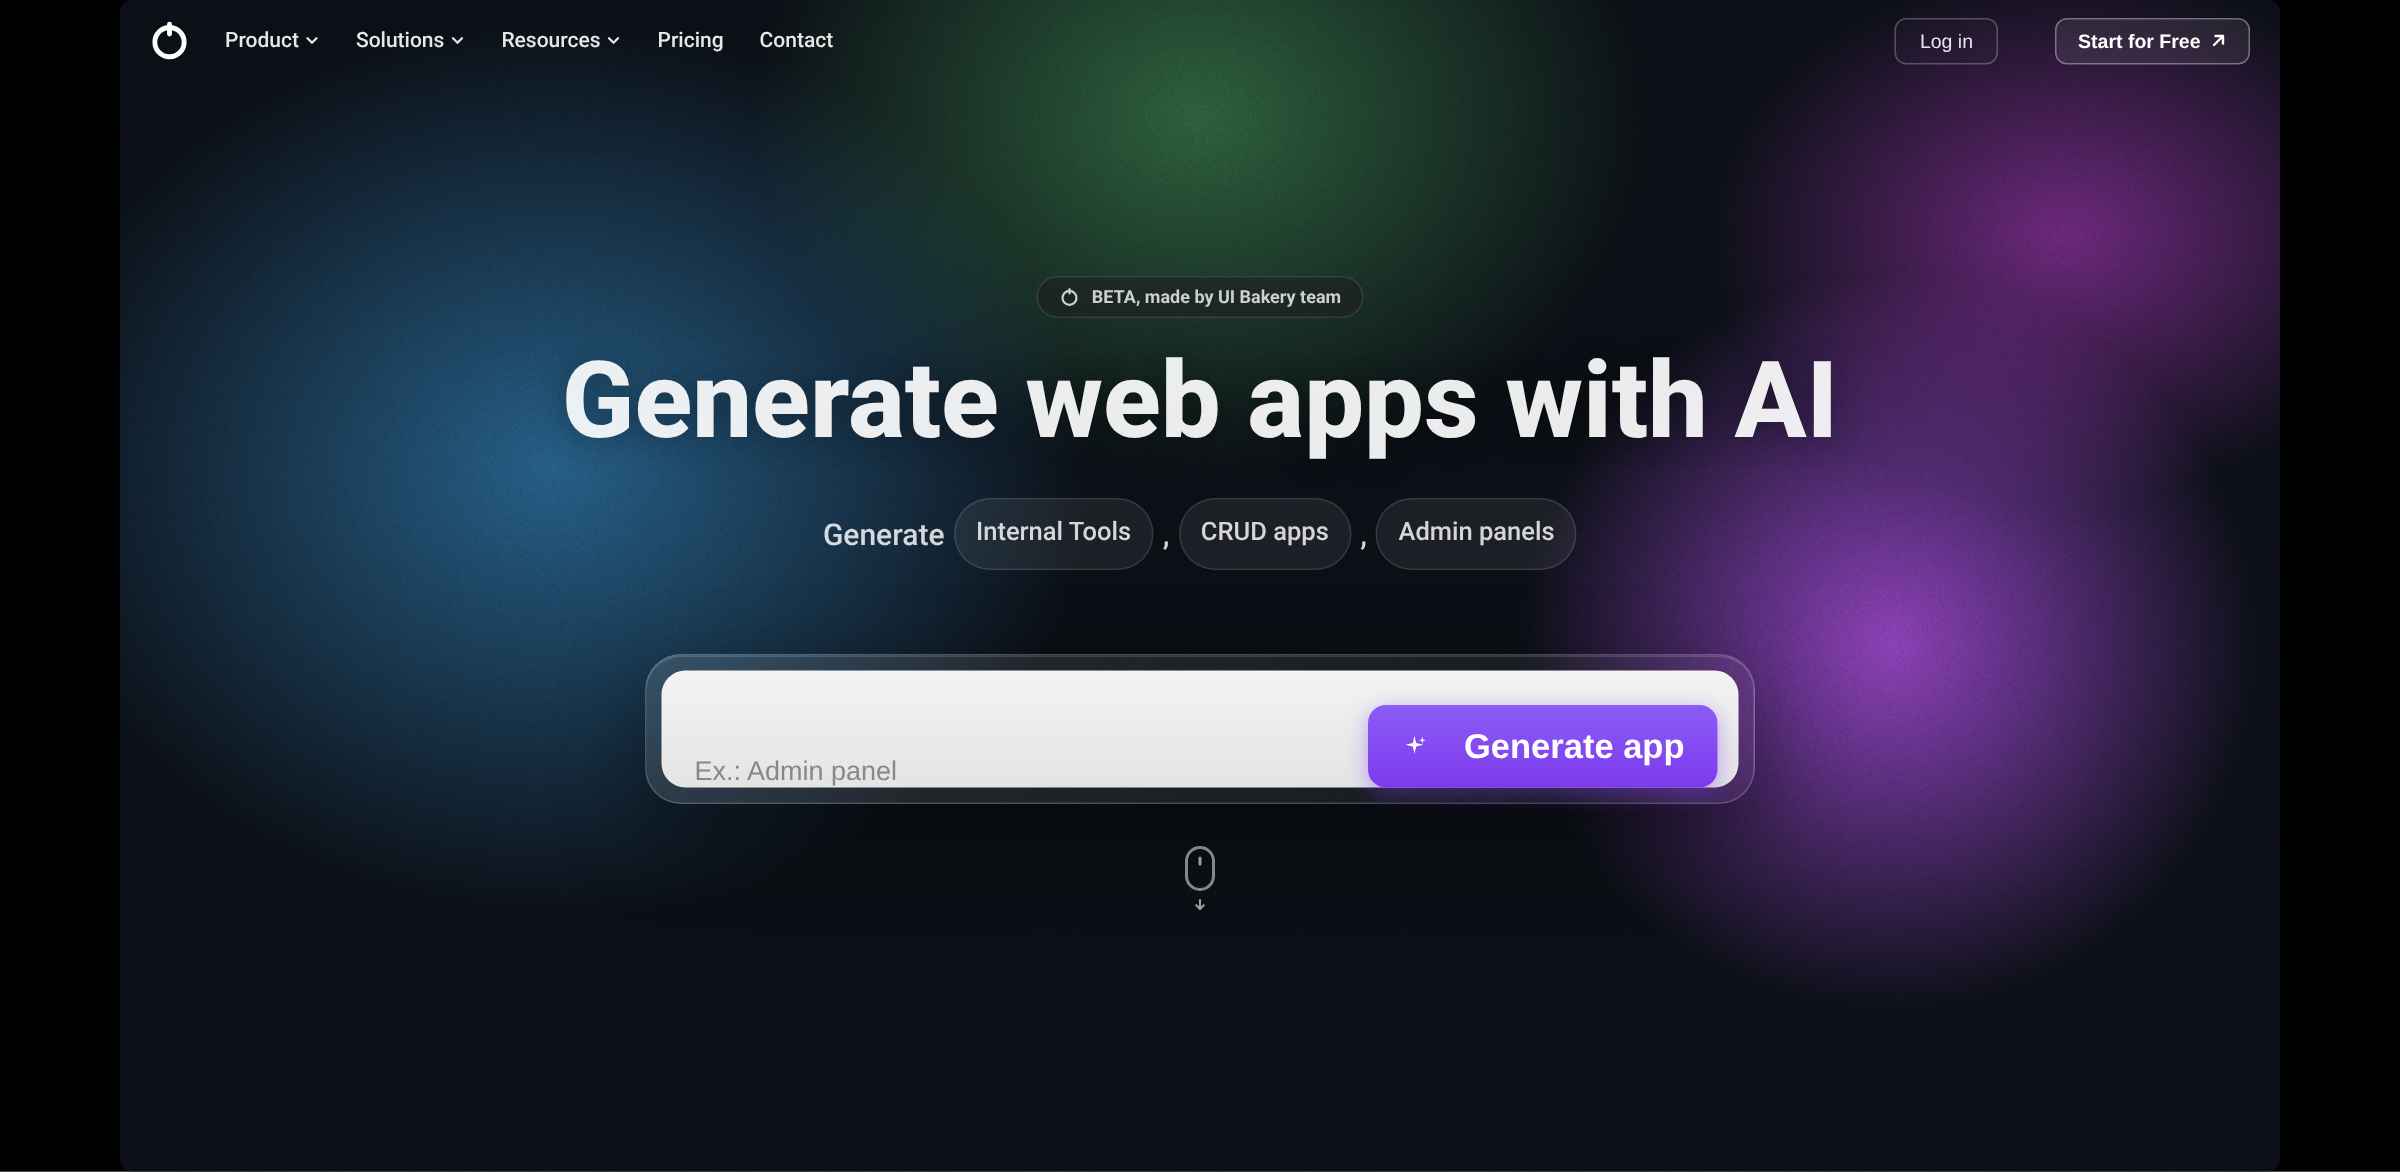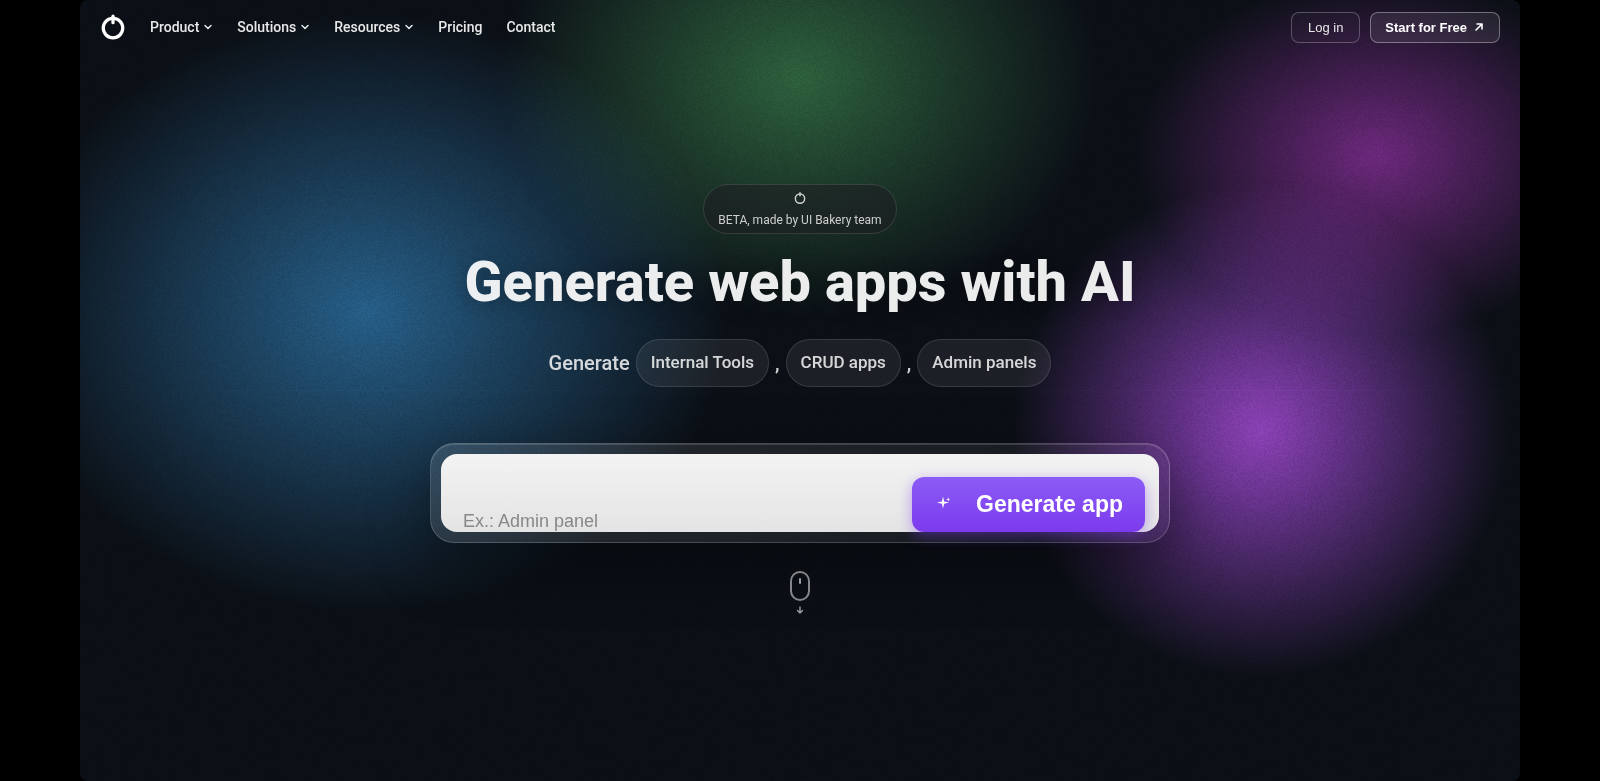--- a/index.html
+++ b/index.html
@@ -71,46 +71,45 @@
     }
     .btn-solid {
       padding: 7px 14px;
       border: 1px solid rgba(255,255,255,0.35);
       border-radius: 8px;
       color: #fff;
       font-size: 13px;
       font-weight: 600;
       background: rgba(255,255,255,0.08);
       cursor: pointer;
-      display:flex; align-items:center; gap:6px;
+      display:flex; align-items:center; gap:6px;margin-left:28px;
     }
     .hero {
       position: relative;
       z-index: 5;
       display: flex;
       flex-direction: column;
       align-items: center;
       margin-top: 130px;
     }
     .beta-pill {
       display: flex;
       align-items: center;
       gap: 8px;
       padding: 6px 14px;
       border-radius: 999px;
       background: rgba(30,30,35,0.55);
       border: 1px solid rgba(255,255,255,0.12);
       color: #cfcfcf;
       font-size: 12px;
-      font-weight: 400;
+      font-weight: 700;
       margin-bottom: 20px;
-      flex-direction: column;
     }
     .headline {
-      font-size: 56px;
+      font-size: 71px;
       line-height: 1.02;
       font-weight: 800;
       color: rgba(255,255,255,0.92);
       text-align: center;
       letter-spacing: 0px;
       margin-bottom: 28px;
       text-shadow: 0 2px 20px rgba(0,0,0,0.3);
     }
     .subline {
       font-size: 20px;

